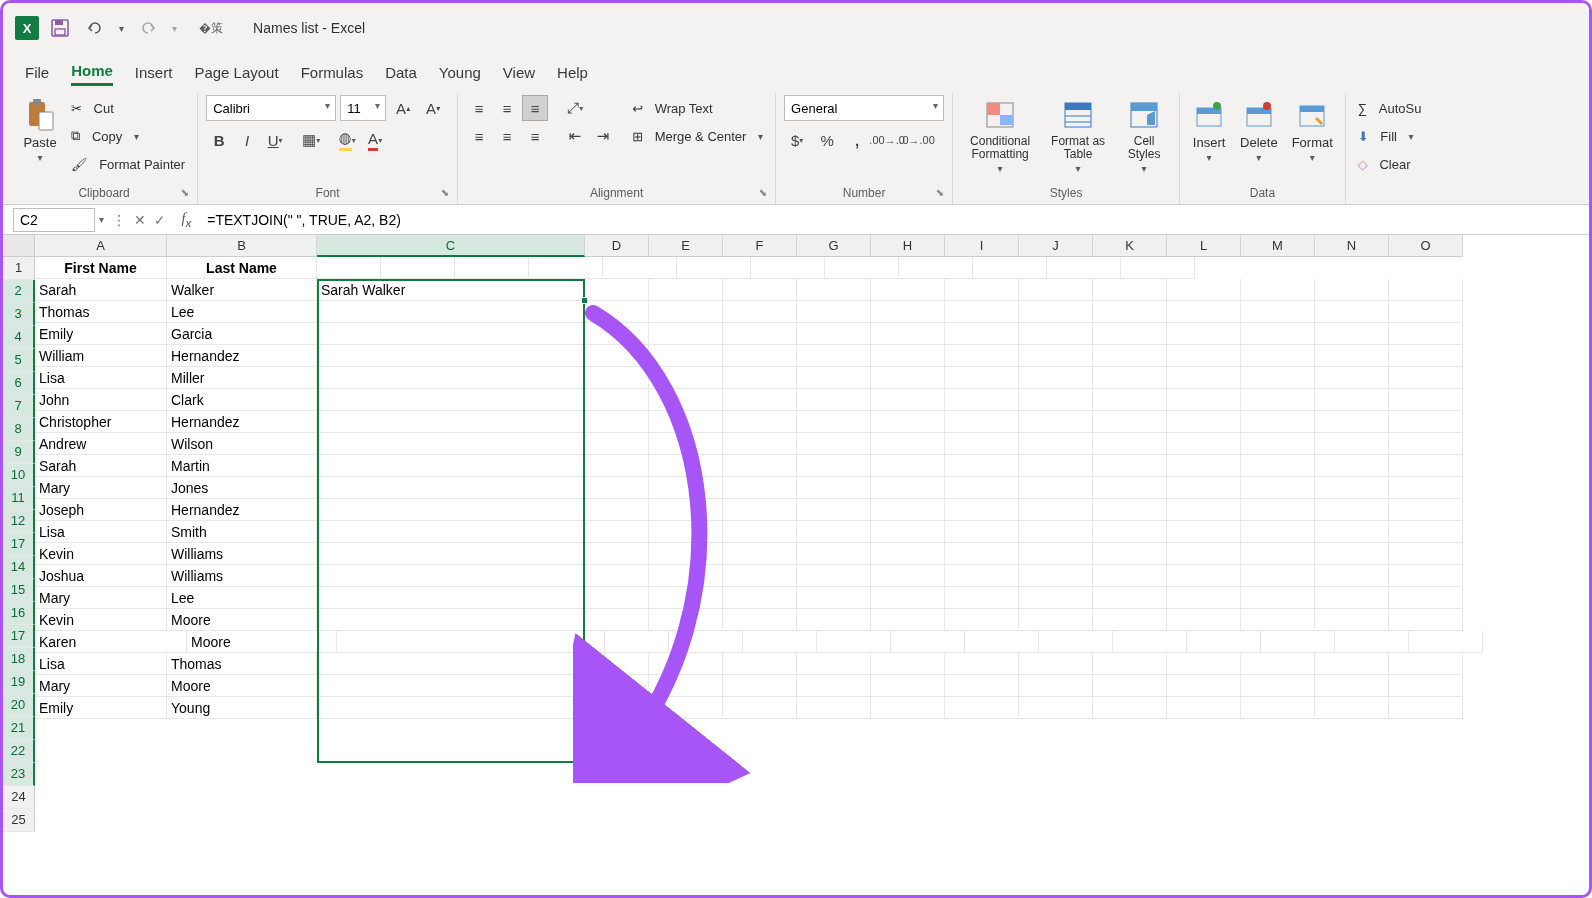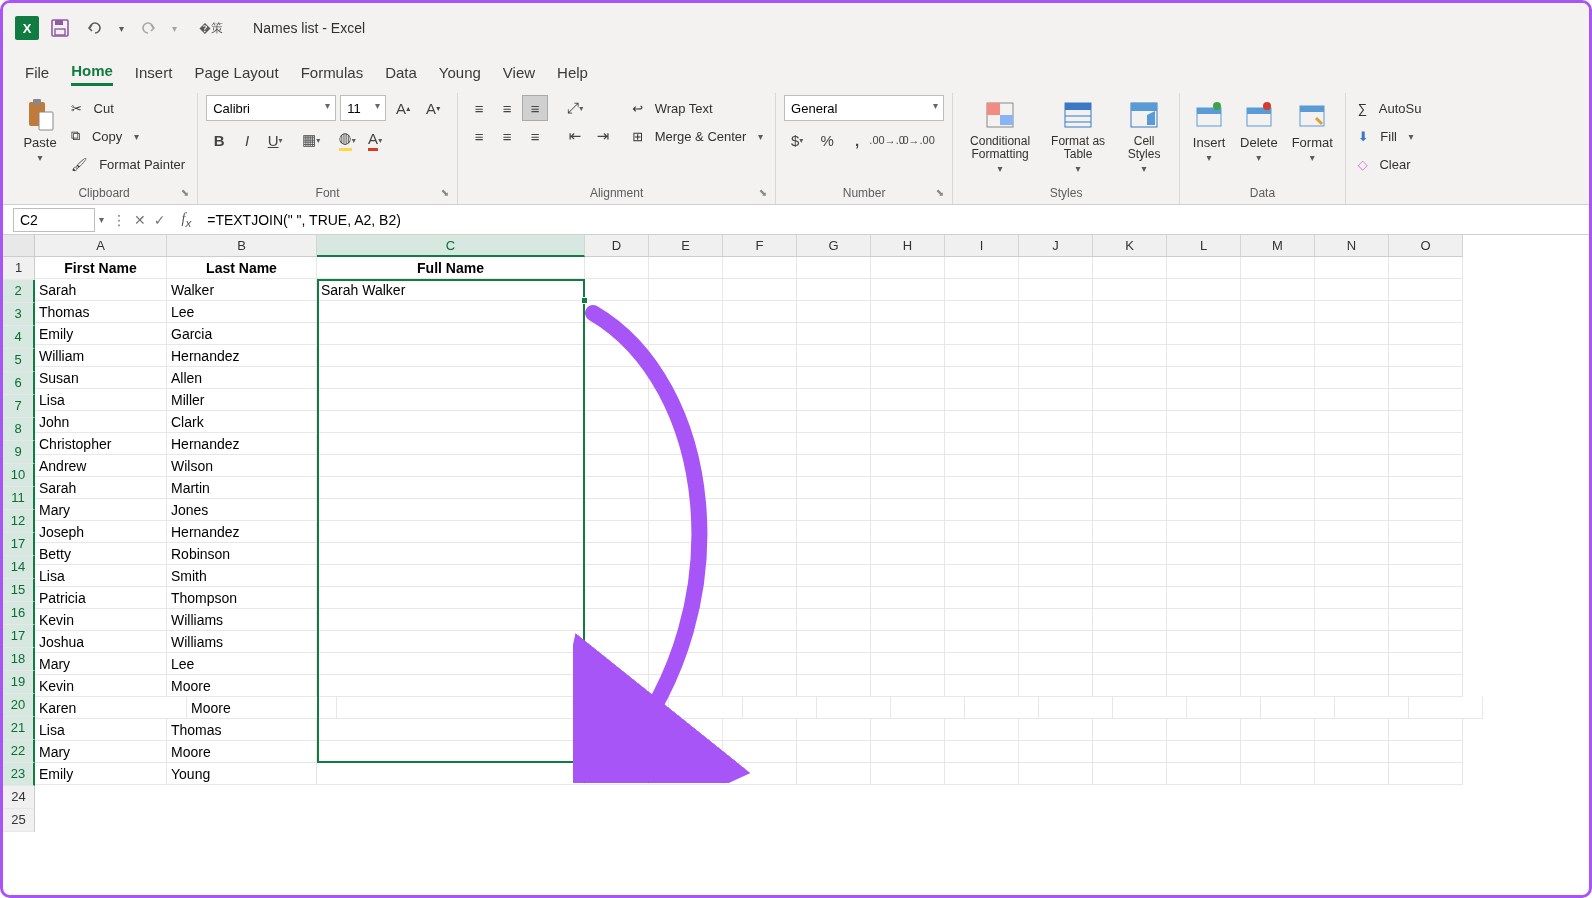--- a/index.html
+++ b/index.html
@@ -370,21 +370,20 @@
           <div class="row-h sel">21</div>
           <div class="row-h sel">22</div>
           <div class="row-h sel">23</div>
           <div class="row-h">24</div>
           <div class="row-h">25</div>
         </div>
       <div class="rows-area" id="rowsarea">
           <div class="row">
             <div class="cell hdr" style="width: 132px;">First Name</div>
             <div class="cell hdr" style="width: 150px;">Last Name</div>
-            <div class="cell hdr" style="width: 268px;">Full Name</div>
             <div class="cell" style="width: 64px;"></div>
             <div class="cell" style="width: 74px;"></div>
             <div class="cell" style="width: 74px;"></div>
             <div class="cell" style="width: 74px;"></div>
             <div class="cell" style="width: 74px;"></div>
             <div class="cell" style="width: 74px;"></div>
             <div class="cell" style="width: 74px;"></div>
             <div class="cell" style="width: 74px;"></div>
             <div class="cell" style="width: 74px;"></div>
             <div class="cell" style="width: 74px;"></div>
@@ -453,37 +452,20 @@
             <div class="cell" style="width: 74px;"></div>
             <div class="cell" style="width: 74px;"></div>
             <div class="cell" style="width: 74px;"></div>
             <div class="cell" style="width: 74px;"></div>
             <div class="cell" style="width: 74px;"></div>
             <div class="cell" style="width: 74px;"></div>
             <div class="cell" style="width: 74px;"></div>
             <div class="cell" style="width: 74px;"></div>
           </div>
           <div class="row">
-            <div class="cell" style="width: 132px;">Susan</div>
-            <div class="cell" style="width: 150px;">Allen</div>
-            <div class="cell" style="width: 268px;"></div>
-            <div class="cell" style="width: 64px;"></div>
-            <div class="cell" style="width: 74px;"></div>
-            <div class="cell" style="width: 74px;"></div>
-            <div class="cell" style="width: 74px;"></div>
-            <div class="cell" style="width: 74px;"></div>
-            <div class="cell" style="width: 74px;"></div>
-            <div class="cell" style="width: 74px;"></div>
-            <div class="cell" style="width: 74px;"></div>
-            <div class="cell" style="width: 74px;"></div>
-            <div class="cell" style="width: 74px;"></div>
-            <div class="cell" style="width: 74px;"></div>
-            <div class="cell" style="width: 74px;"></div>
-          </div>
-          <div class="row">
             <div class="cell" style="width: 132px;">Lisa</div>
             <div class="cell" style="width: 150px;">Miller</div>
             <div class="cell" style="width: 268px;"></div>
             <div class="cell" style="width: 64px;"></div>
             <div class="cell" style="width: 74px;"></div>
             <div class="cell" style="width: 74px;"></div>
             <div class="cell" style="width: 74px;"></div>
             <div class="cell" style="width: 74px;"></div>
             <div class="cell" style="width: 74px;"></div>
             <div class="cell" style="width: 74px;"></div>
@@ -589,56 +571,22 @@
             <div class="cell" style="width: 74px;"></div>
             <div class="cell" style="width: 74px;"></div>
             <div class="cell" style="width: 74px;"></div>
             <div class="cell" style="width: 74px;"></div>
             <div class="cell" style="width: 74px;"></div>
             <div class="cell" style="width: 74px;"></div>
             <div class="cell" style="width: 74px;"></div>
             <div class="cell" style="width: 74px;"></div>
           </div>
           <div class="row">
-            <div class="cell" style="width: 132px;">Betty</div>
-            <div class="cell" style="width: 150px;">Robinson</div>
-            <div class="cell" style="width: 268px;"></div>
-            <div class="cell" style="width: 64px;"></div>
-            <div class="cell" style="width: 74px;"></div>
-            <div class="cell" style="width: 74px;"></div>
-            <div class="cell" style="width: 74px;"></div>
-            <div class="cell" style="width: 74px;"></div>
-            <div class="cell" style="width: 74px;"></div>
-            <div class="cell" style="width: 74px;"></div>
-            <div class="cell" style="width: 74px;"></div>
-            <div class="cell" style="width: 74px;"></div>
-            <div class="cell" style="width: 74px;"></div>
-            <div class="cell" style="width: 74px;"></div>
-            <div class="cell" style="width: 74px;"></div>
-          </div>
-          <div class="row">
             <div class="cell" style="width: 132px;">Lisa</div>
             <div class="cell" style="width: 150px;">Smith</div>
-            <div class="cell" style="width: 268px;"></div>
-            <div class="cell" style="width: 64px;"></div>
-            <div class="cell" style="width: 74px;"></div>
-            <div class="cell" style="width: 74px;"></div>
-            <div class="cell" style="width: 74px;"></div>
-            <div class="cell" style="width: 74px;"></div>
-            <div class="cell" style="width: 74px;"></div>
-            <div class="cell" style="width: 74px;"></div>
-            <div class="cell" style="width: 74px;"></div>
-            <div class="cell" style="width: 74px;"></div>
-            <div class="cell" style="width: 74px;"></div>
-            <div class="cell" style="width: 74px;"></div>
-            <div class="cell" style="width: 74px;"></div>
-          </div>
-          <div class="row">
-            <div class="cell" style="width: 132px;">Patricia</div>
-            <div class="cell" style="width: 150px;">Thompson</div>
             <div class="cell" style="width: 268px;"></div>
             <div class="cell" style="width: 64px;"></div>
             <div class="cell" style="width: 74px;"></div>
             <div class="cell" style="width: 74px;"></div>
             <div class="cell" style="width: 74px;"></div>
             <div class="cell" style="width: 74px;"></div>
             <div class="cell" style="width: 74px;"></div>
             <div class="cell" style="width: 74px;"></div>
             <div class="cell" style="width: 74px;"></div>
             <div class="cell" style="width: 74px;"></div>

